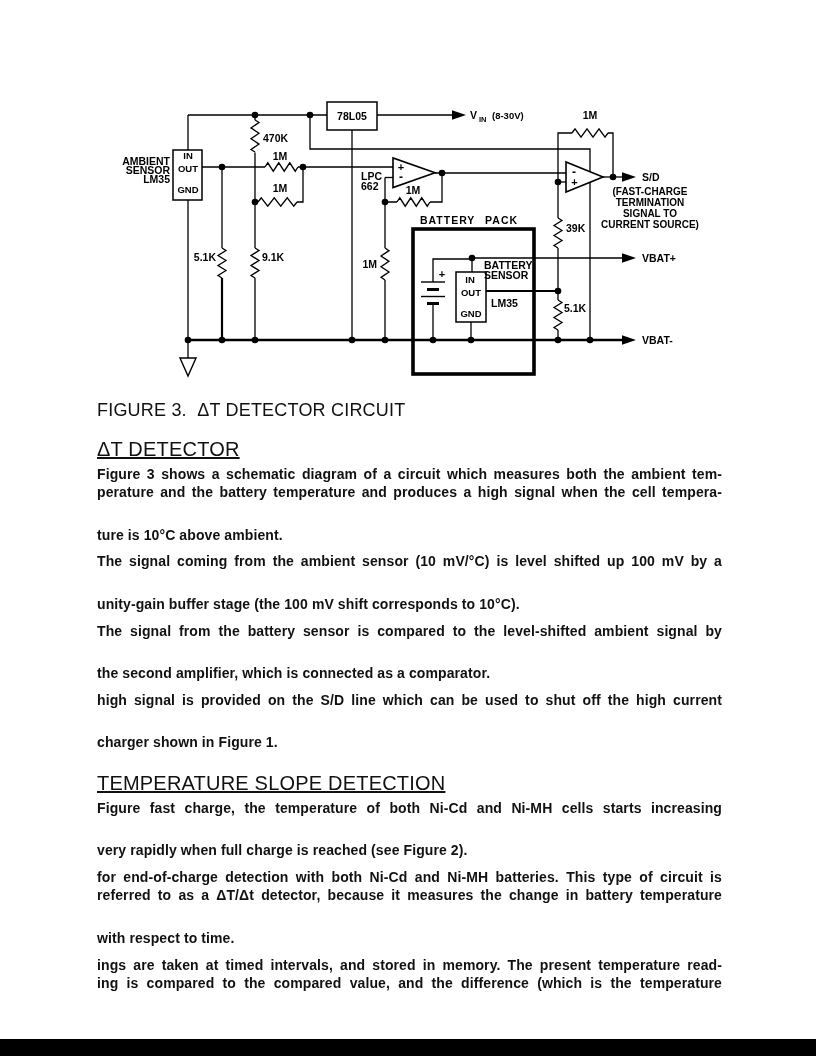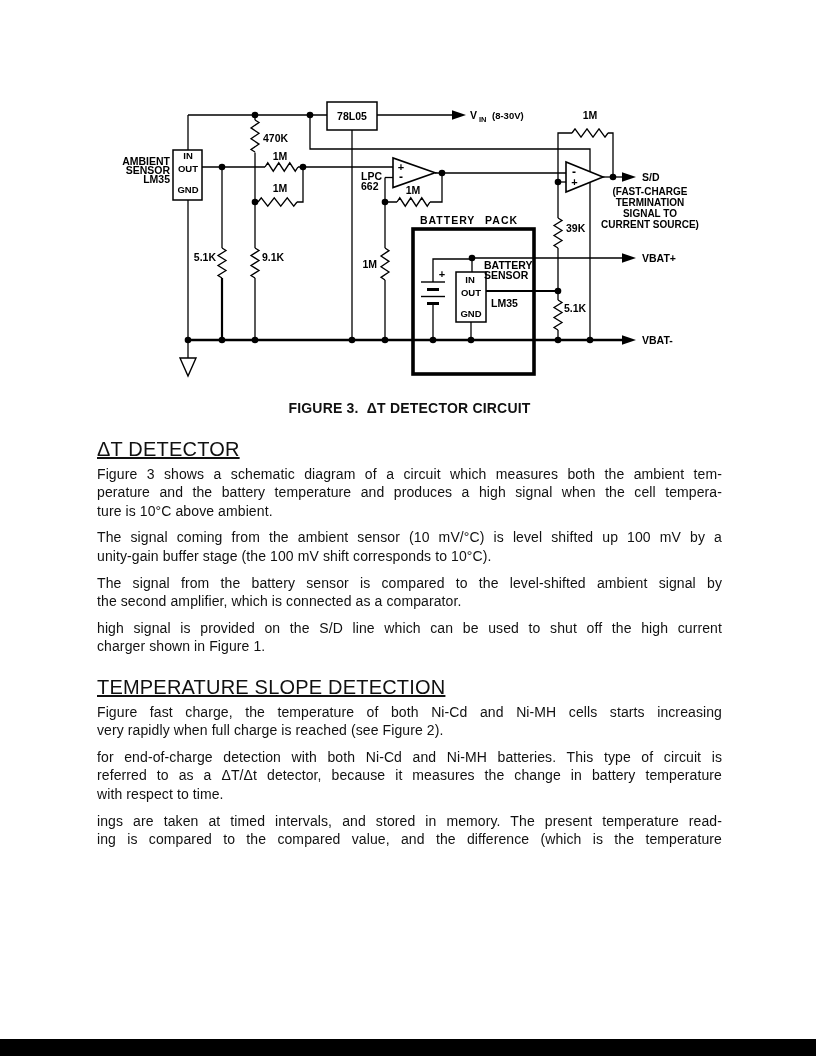--- a/index.html
+++ b/index.html
@@ -16,37 +16,37 @@
   .packbox{stroke:#000;stroke-width:3.6;fill:none;}
   .compbox{stroke:#000;stroke-width:1.5;fill:#fff;}
   .tri{stroke:#000;stroke-width:1.6;fill:#fff;}
   .dot{fill:#000;stroke:none;}
   .arrow{fill:#000;stroke:none;}
   .lbl{font-size:10.5px;}
   .lbl-pin{font-size:9.5px;}
   .lbl-note{font-size:10px;}
   .caption{
     position:absolute;left:97px;top:400px;width:625px;
-    text-align:center;font-size:14px;font-weight:bold;white-space:pre;
+    text-align:left;font-size:18px;font-weight:normal;white-space:pre;
     letter-spacing:.2px;
   }
   .textblock{position:absolute;left:97px;top:440px;width:625px;}
   .section-heading{
     font-size:20px;line-height:18.6px;text-decoration:underline;
     letter-spacing:.2px;margin:0 0 6px 0;
   }
   .section{margin:0;}
   .section + .section{margin-top:22px;}
-  .para{margin:0 0 8px 0;}
+  .para{margin:0 0 8px 0;font-weight:bold;}
   .line{
     font-size:14px;line-height:18.6px;
     text-align:justify;text-align-last:justify;
     letter-spacing:.1px;
   }
-  .line.last{text-align-last:left;}
+  .line.last{text-align-last:left;margin-top:24px;}
   .bottom-bar{
     position:absolute;left:0;top:1039px;width:816px;height:17px;
     background:#000;
   }
 </style>
 </head>
 <body>
 
 <div class="page">
 

